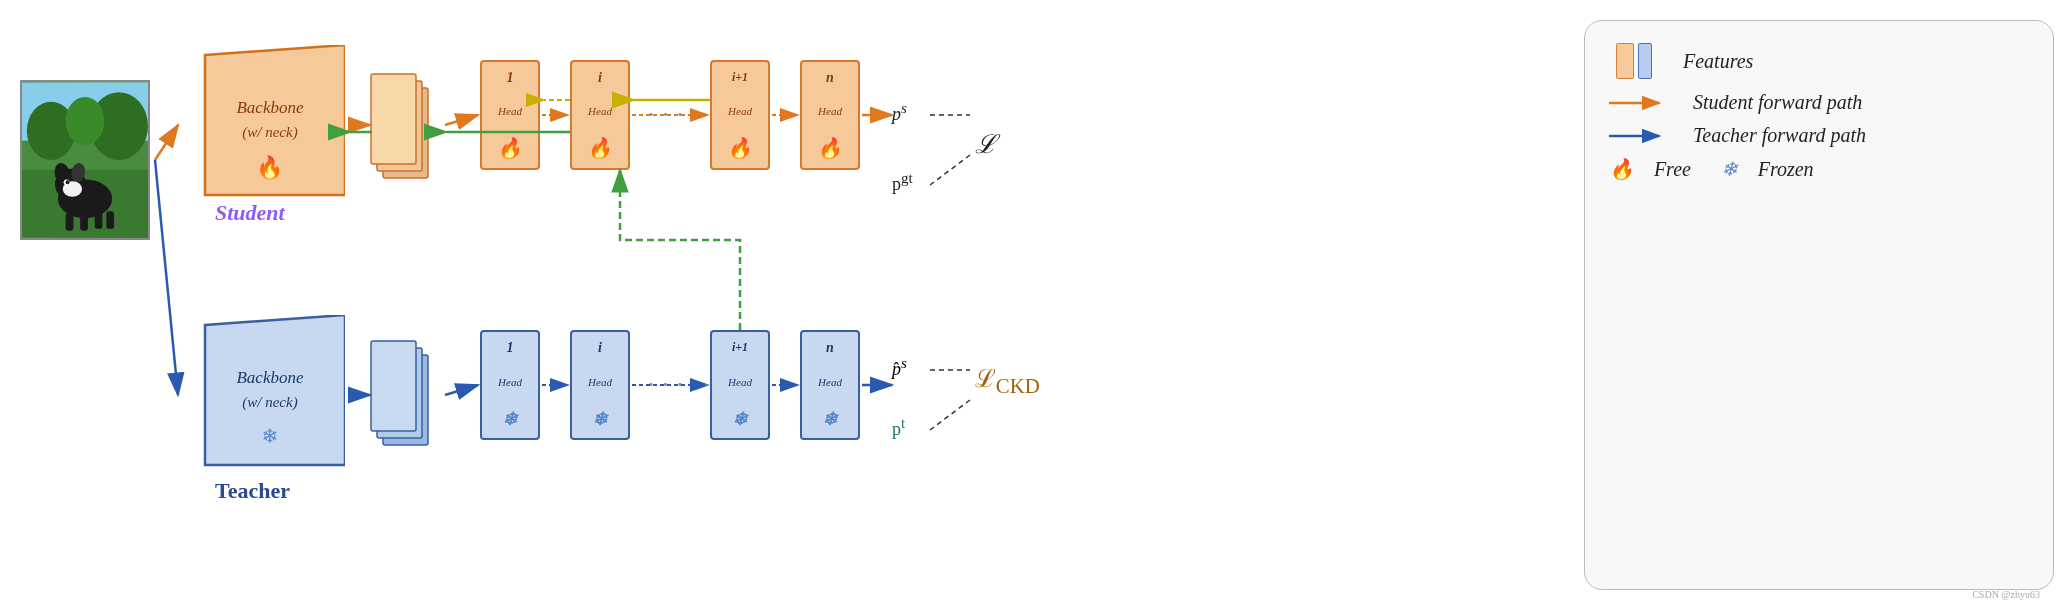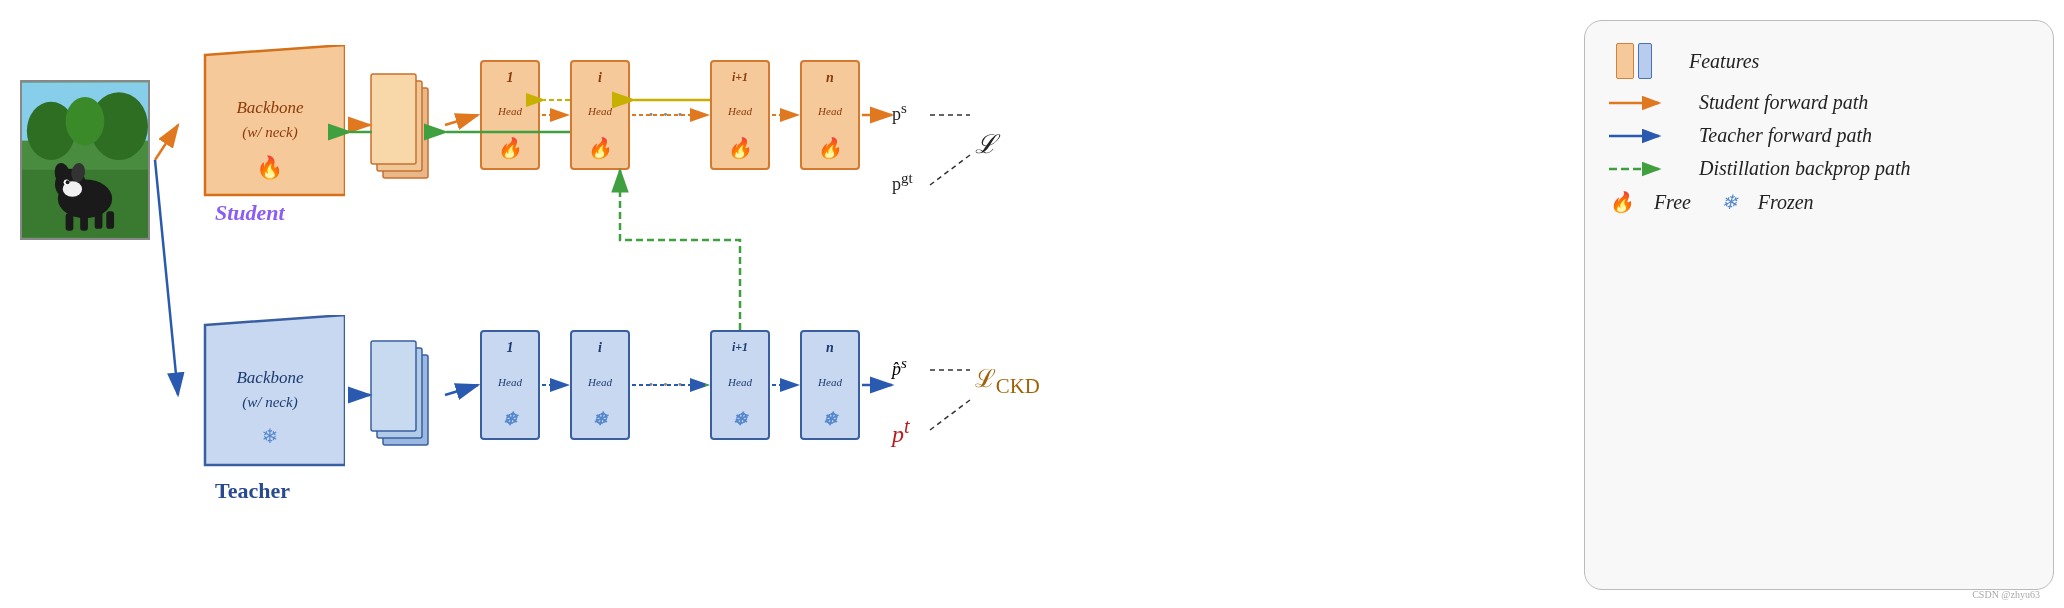--- a/index.html
+++ b/index.html
@@ -105,21 +105,21 @@
       border-radius: 18px;
       background: #f8f8f8;
       padding: 20px 24px;
       display: flex;
       flex-direction: column;
       gap: 10px;
     }
     .legend-item {
       display: flex;
       align-items: center;
-      gap: 30px;
+      gap: 24px;
       font-size: 20px;
       font-style: italic;
       color: #222;
     }
     .legend-arrow {
       width: 60px;
       height: 16px;
       flex-shrink: 0;
       display: flex;
       align-items: center;
@@ -349,29 +349,29 @@
   <line x1="570" y1="132" x2="446" y2="132" stroke="#40a040" stroke-width="2.5" marker-end="url(#arrow-green-rev)"></line>
   <line x1="372" y1="132" x2="350" y2="132" stroke="#40a040" stroke-width="2.5" marker-end="url(#arrow-green-rev)"></line>
 
   <line x1="930" y1="115" x2="970" y2="115" stroke="#333" stroke-width="1.5" stroke-dasharray="5,4"></line>
   <line x1="930" y1="185" x2="970" y2="155" stroke="#333" stroke-width="1.5" stroke-dasharray="5,4"></line>
 
   <line x1="930" y1="370" x2="970" y2="370" stroke="#333" stroke-width="1.5" stroke-dasharray="5,4"></line>
   <line x1="930" y1="430" x2="970" y2="400" stroke="#333" stroke-width="1.5" stroke-dasharray="5,4"></line>
 </svg>
 
-<div style="position:absolute;left:892px;top:100px;font-size:18px;color:#222;">p<sup>s</sup></div>
+<div style="position:absolute;left:892px;top:100px;font-size:18px;font-style:italic;color:#222;">p<sup>s</sup></div>
 
 <div style="position:absolute;left:892px;top:170px;font-size:18px;color:#222;">p<sup>gt</sup></div>
 
 <div style="position:absolute;left:975px;top:125px;font-size:26px;font-style:italic;color:#222;">ℒ</div>
 
 <div style="position:absolute;left:892px;top:355px;font-size:18px;font-style:italic;color:#000000;">p̂<sup>s</sup></div>
 
-<div style="position:absolute;left:892px;top:415px;font-size:24px;font-style:italic;color:#b91c1c;">p<sup>t</sup></div>
+<div style="position:absolute;left:892px;top:415px;font-size:18px;color:#0f766e;">p<sup>t</sup></div>
 
 <div style="position:absolute;left:975px;top:360px;font-size:25px;color:#a16207;">ℒ<sub>CKD</sub></div>
 
 <div class="legend-box">
 
   <div class="legend-item">
     <div class="legend-icon feat-icon">
       <div class="feat-rect-orange"></div>
       <div class="feat-rect-blue"></div>
     </div>
@@ -399,33 +399,20 @@
           <marker id="leg-arr-blue" markerWidth="8" markerHeight="6" refX="7" refY="3" orient="auto">
             <polygon points="0 0, 8 3, 0 6" fill="#2a5ab0"></polygon>
           </marker>
         </defs>
         <line x1="0" y1="8" x2="50" y2="8" stroke="#2a5ab0" stroke-width="2.5" marker-end="url(#leg-arr-blue)"></line>
       </svg>
     </div>
     <span>Teacher forward path</span>
   </div>
 
-  <div class="legend-item">
-    <div class="legend-arrow">
-      <svg width="60" height="16" viewBox="0 0 60 16">
-        <defs>
-          <marker id="leg-arr-green" markerWidth="8" markerHeight="6" refX="7" refY="3" orient="auto">
-            <polygon points="0 0, 8 3, 0 6" fill="#40a040"></polygon>
-          </marker>
-        </defs>
-        <line x1="0" y1="8" x2="50" y2="8" stroke="#40a040" stroke-width="2.5" stroke-dasharray="8,4" marker-end="url(#leg-arr-green)"></line>
-      </svg>
-    </div>
-    <span>Distillation backprop path</span>
-  </div>
 
 
   <div class="legend-item" style="gap:20px;">
     <span class="fire-icon">🔥</span>
     <span>Free</span>
     <span style="margin-left:10px;font-size:20px;color:#5588cc;">❄</span>
     <span>Frozen</span>
   </div>
 </div>
 

